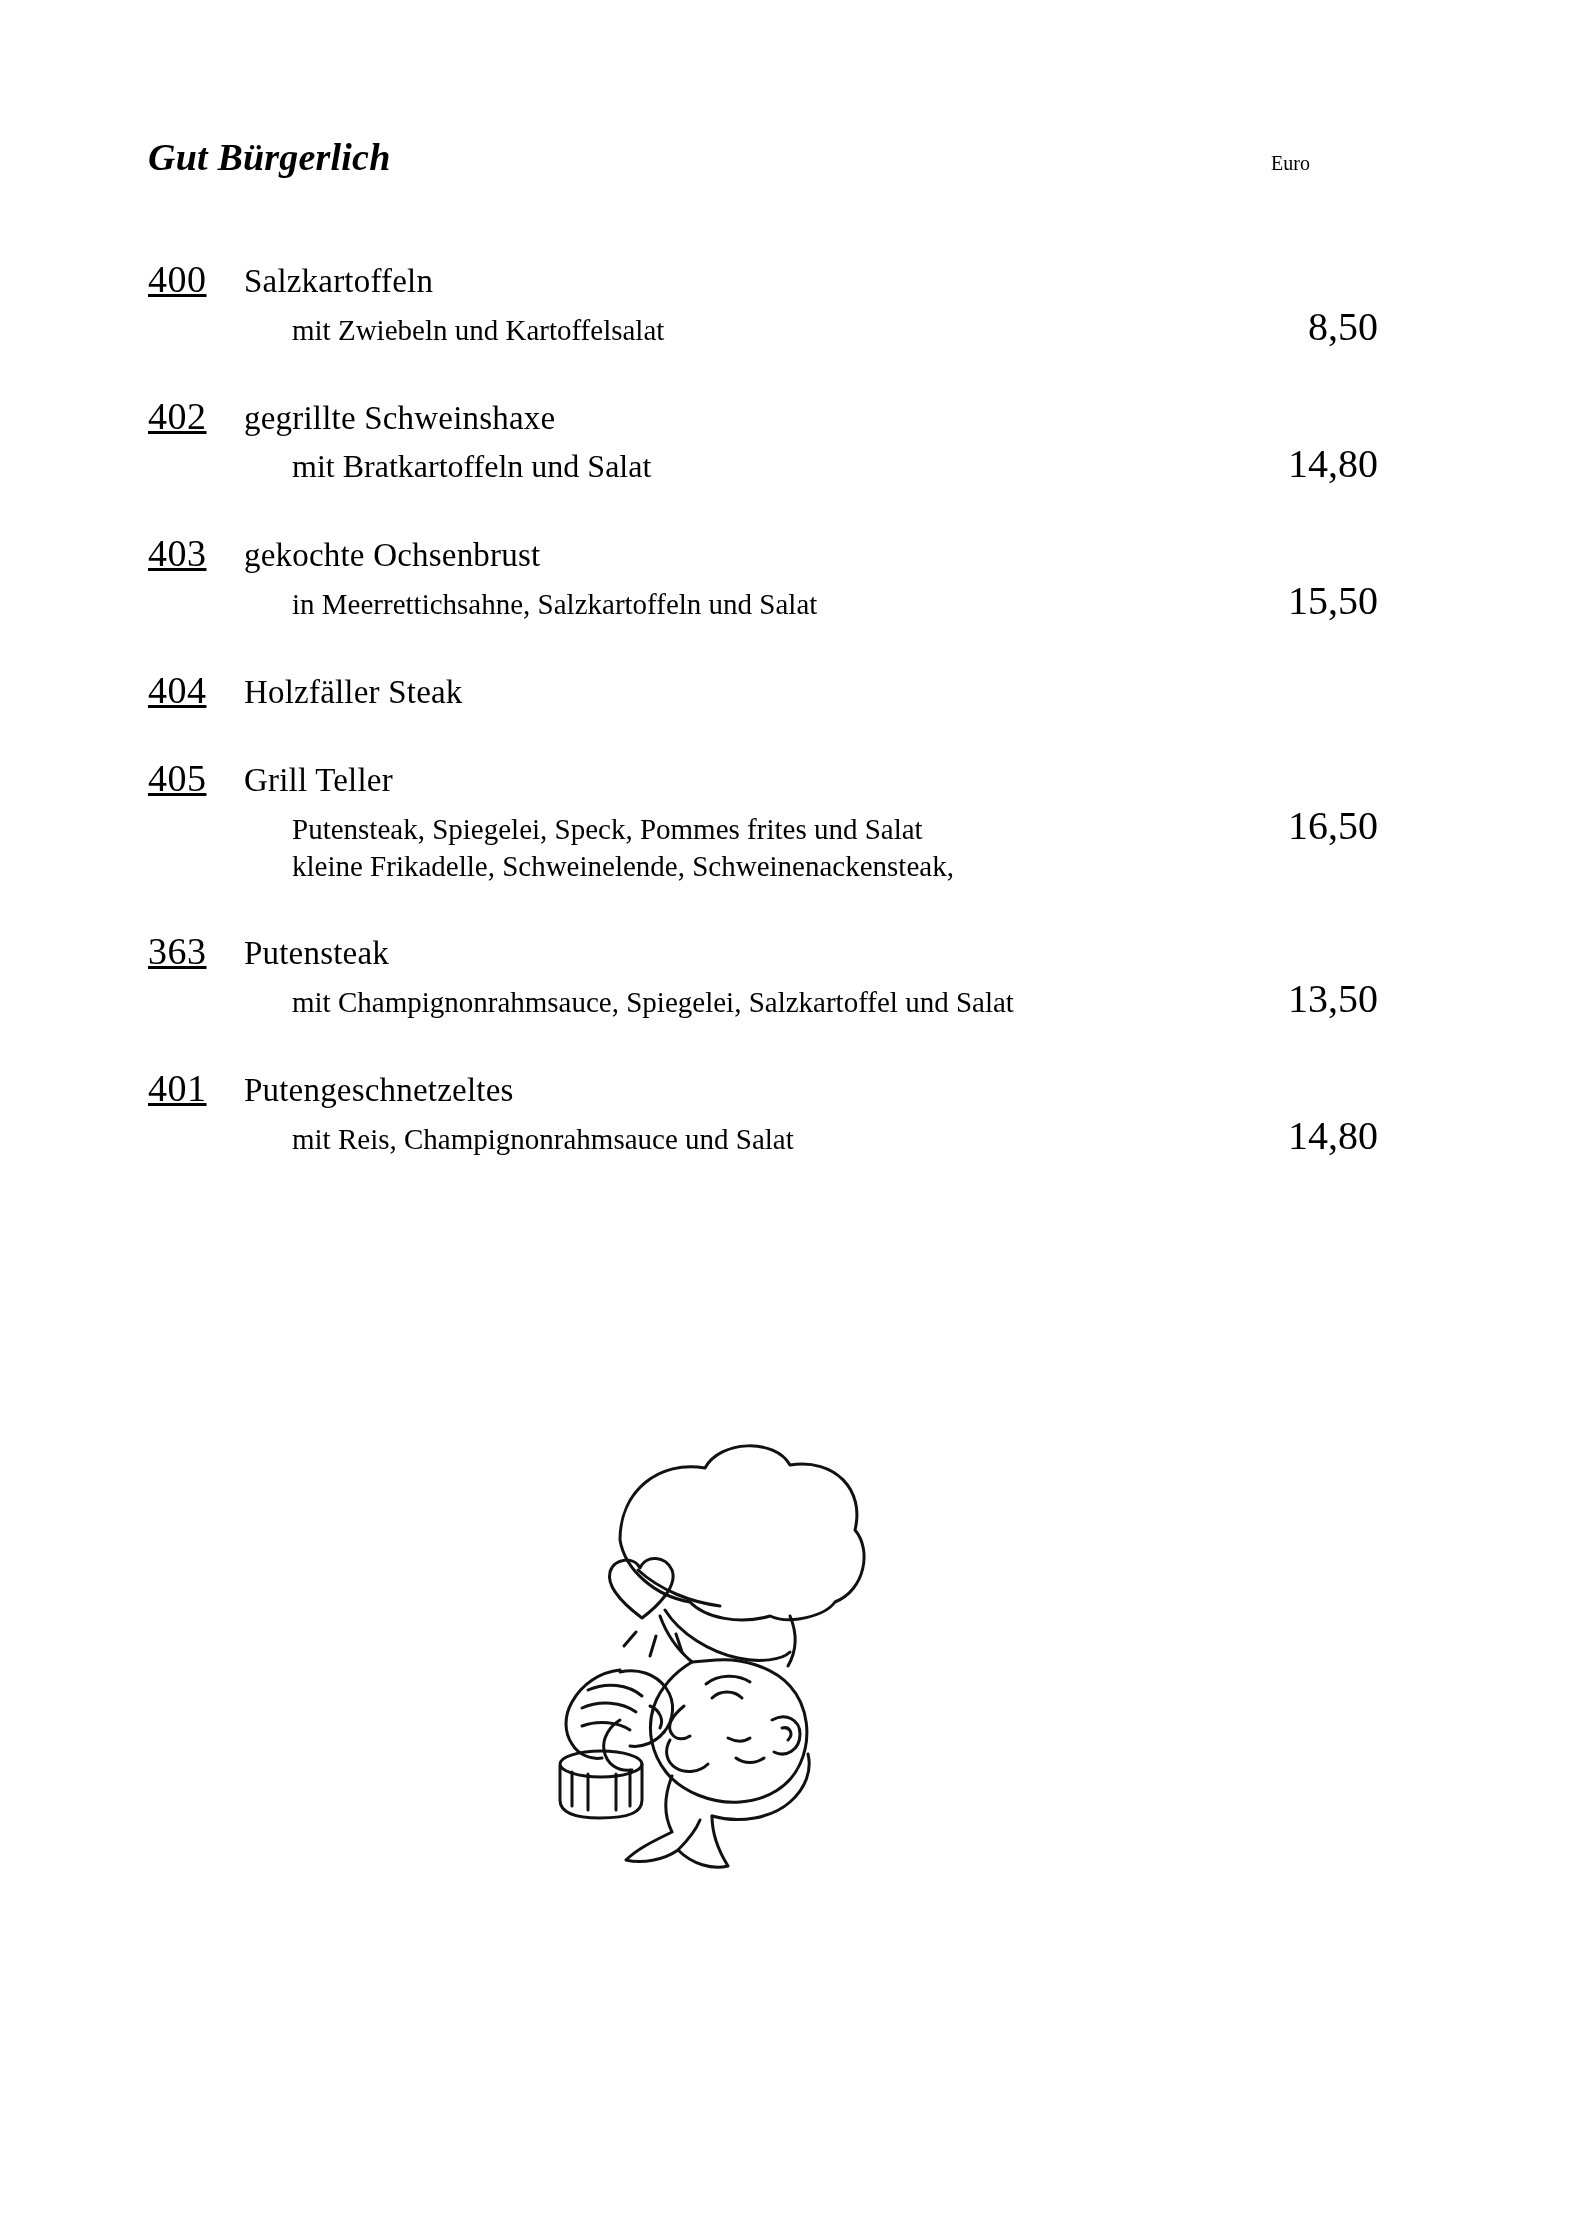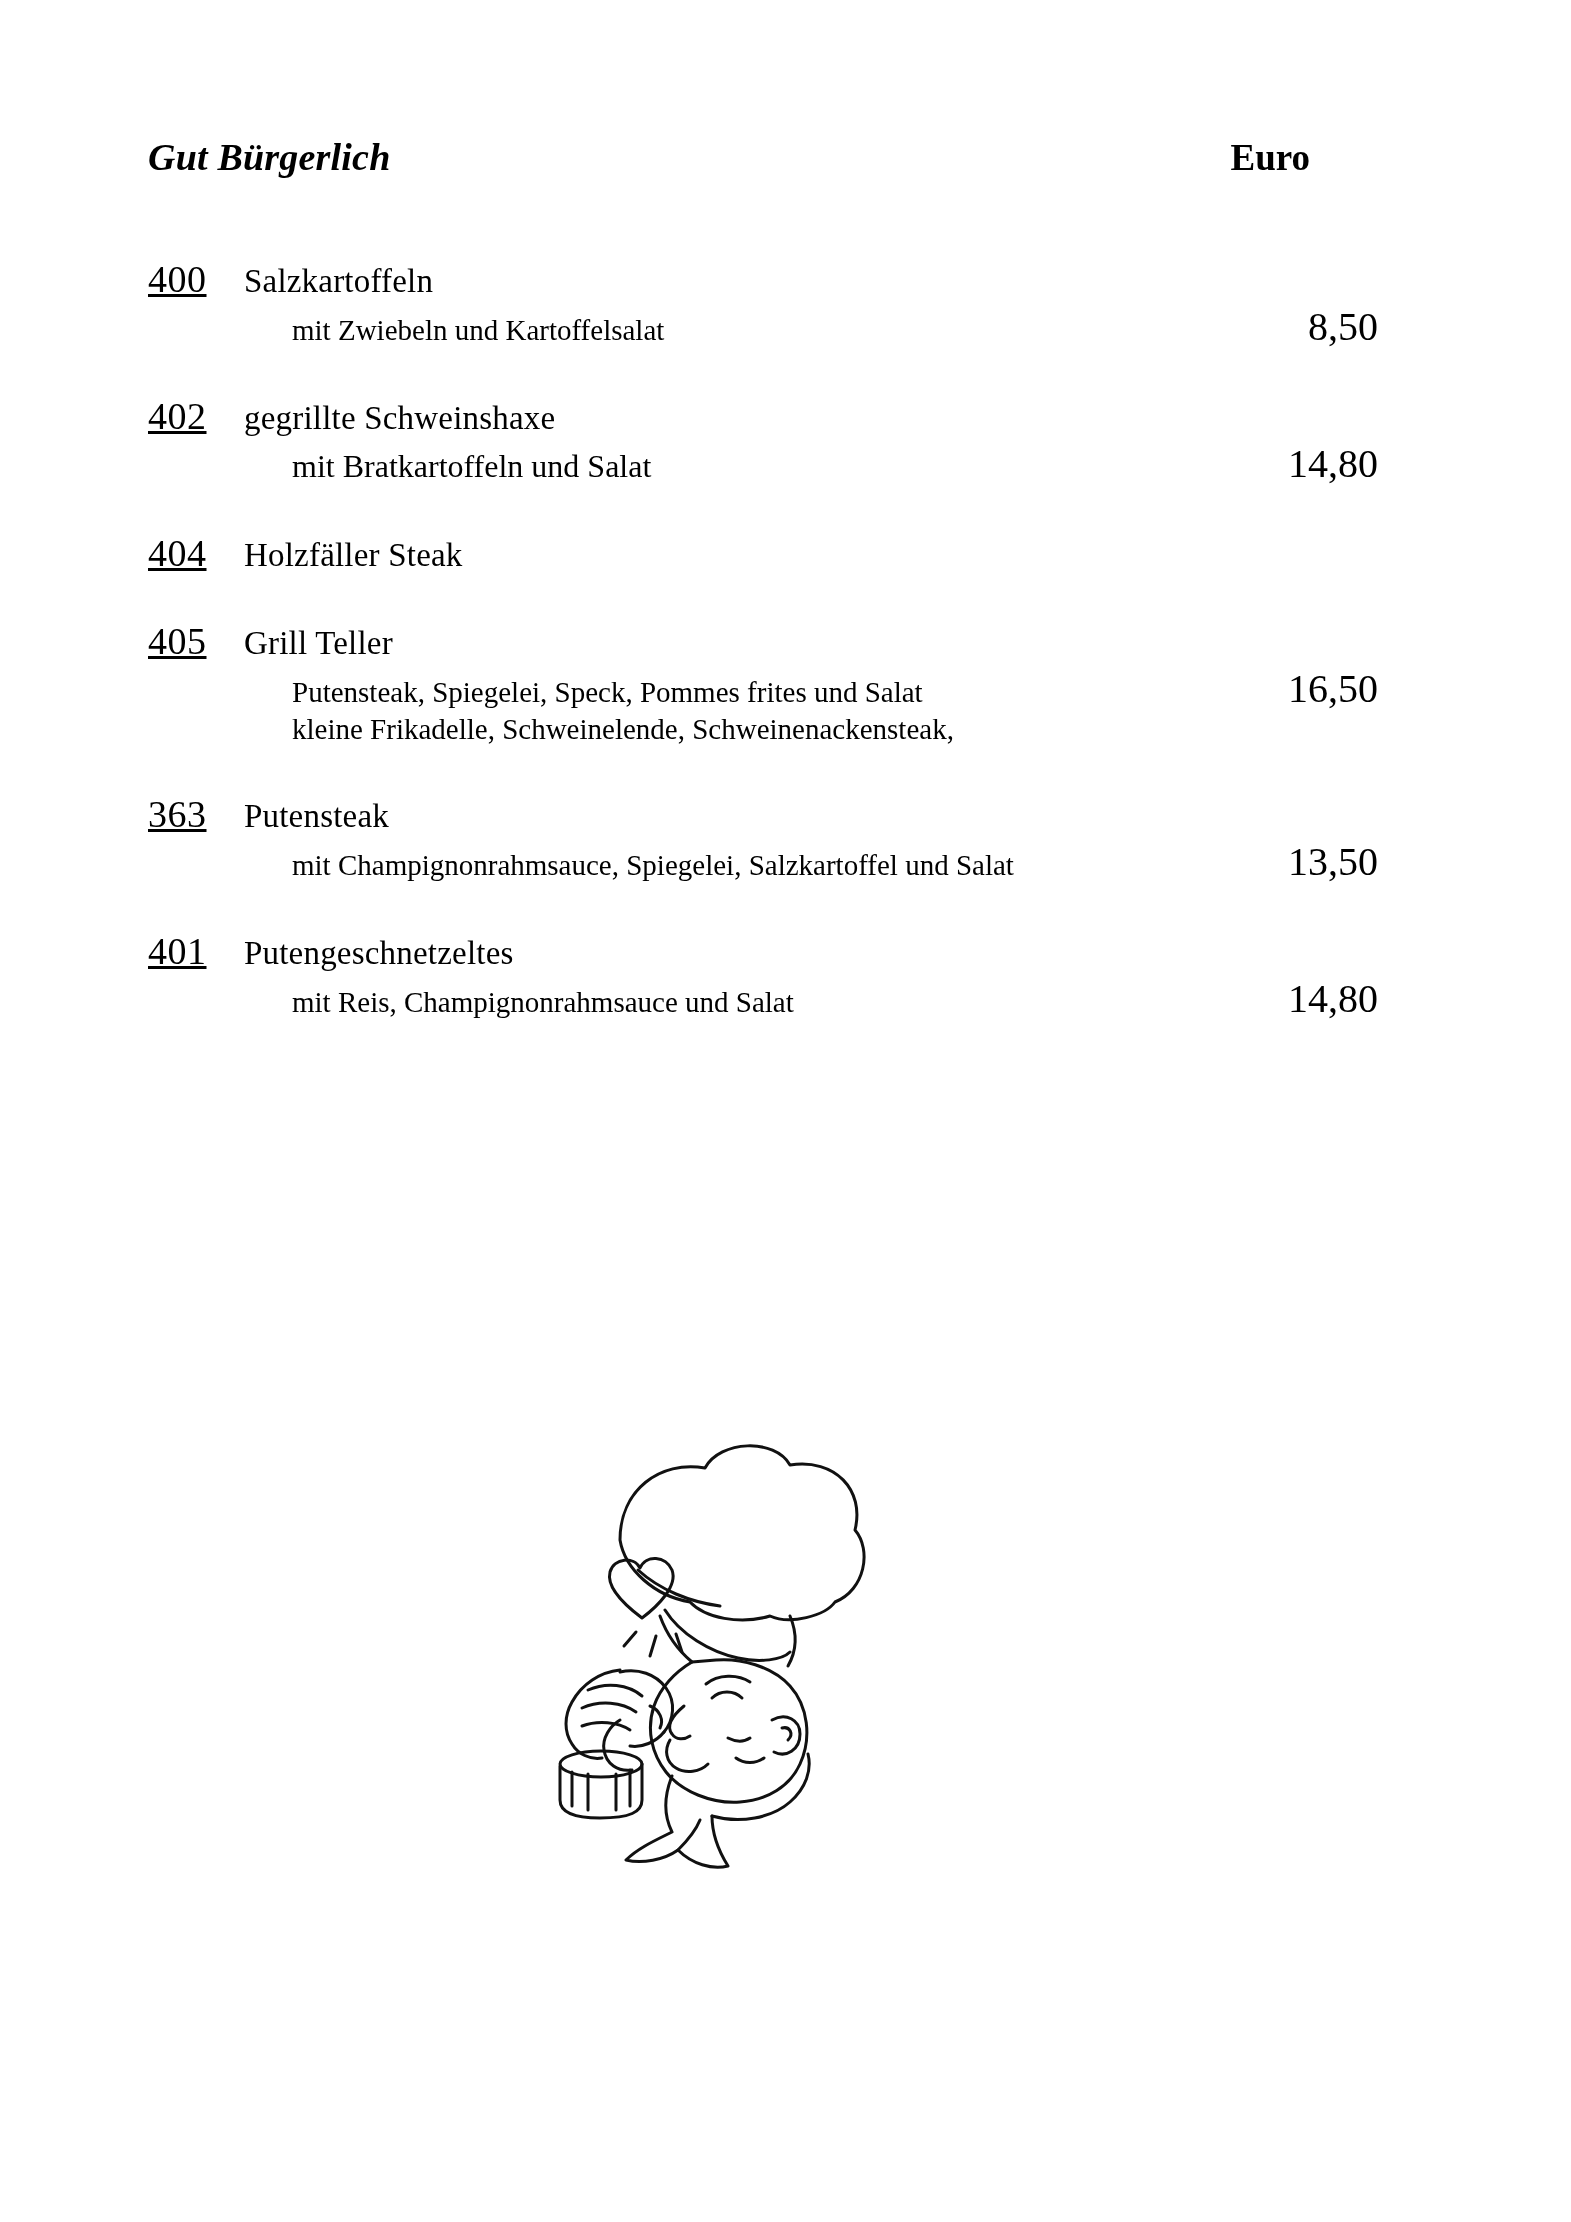--- a/index.html
+++ b/index.html
@@ -38,22 +38,22 @@
     margin-bottom: 78px;
   }
   .section-title {
     font-size: 38px;
     font-weight: bold;
     font-style: italic;
     letter-spacing: 0.2px;
     white-space: nowrap;
   }
   .currency-label {
-    font-size: 37px;
-    font-weight: bold;
+    font-size: 20px;
+    font-weight: normal;
     white-space: nowrap;
     padding-right: 28px;
   }
 
   
   .menu-list {
     width: 1230px;
   }
   .menu-item {
     position: relative;
@@ -158,20 +158,31 @@
           <div class="item-code">402</div>
           <div class="item-name">gegrillte Schweinshaxe</div>
         </div>
         <div class="desc-row">
           <div class="desc-spacer"></div>
           <div class="desc-text large">mit Bratkartoffeln und Salat</div>
           <div class="item-price">14,80</div>
         </div>
       </div>
 
+      <div class="menu-item">
+        <div class="item-head">
+          <div class="item-code">403</div>
+          <div class="item-name">gekochte Ochsenbrust</div>
+        </div>
+        <div class="desc-row">
+          <div class="desc-spacer"></div>
+          <div class="desc-text">in Meerrettichsahne, Salzkartoffeln und Salat</div>
+          <div class="item-price">15,50</div>
+        </div>
+      </div>
 
       <div class="menu-item">
         <div class="item-head">
           <div class="item-code">404</div>
           <div class="item-name">Holzfäller Steak</div>
         </div>
       </div>
 
       <div class="menu-item">
         <div class="item-head">

